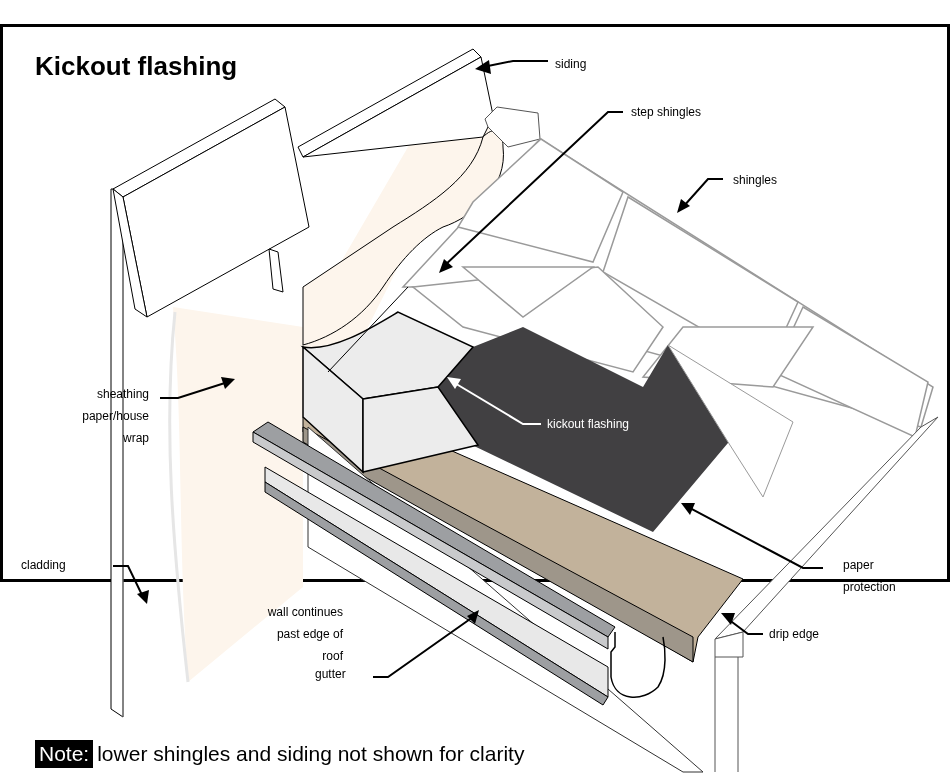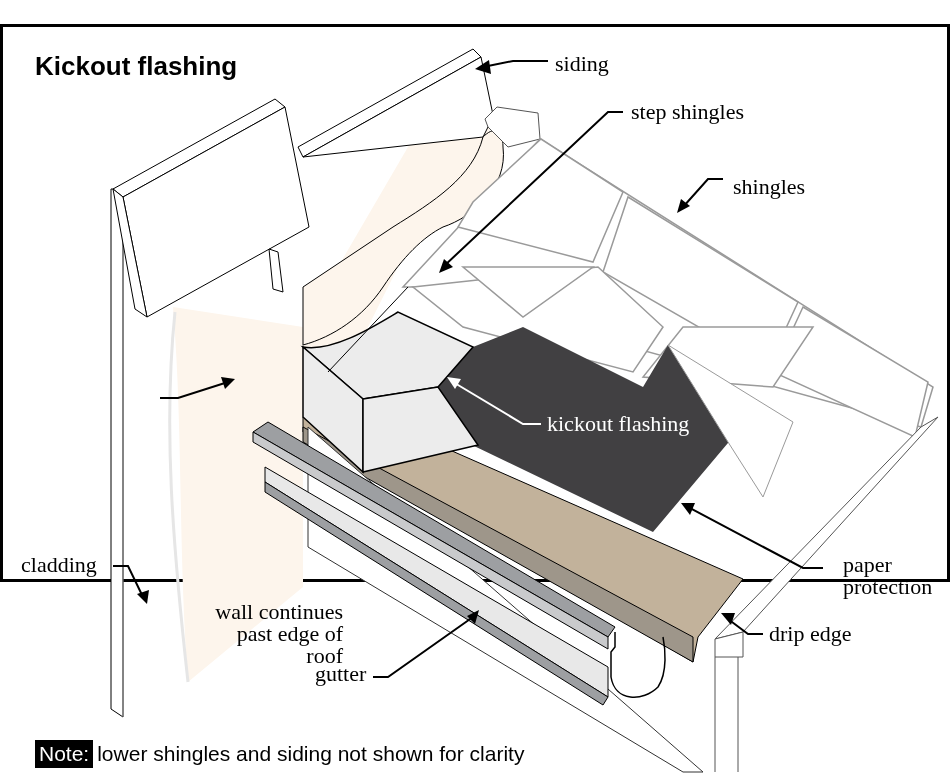--- a/index.html
+++ b/index.html
@@ -1,19 +1,19 @@
 <!DOCTYPE html>
 <html><head>
 <meta charset="utf-8">
 <style>
   html, body { margin: 0; padding: 0; background: #ffffff; }
   body { width: 950px; height: 784px; position: relative; overflow: hidden; font-family: "Liberation Sans", sans-serif; }
   #frame { position: absolute; left: 0; top: 0; width: 950px; height: 558px; box-sizing: border-box; border: 3px solid #000; background: #fff; margin-top: 24px; }
   svg { position: absolute; left: 0; top: 0; }
-  .lbl { position: absolute; font-size: 22px; color: #000; line-height: 22px; white-space: nowrap; font-family: Liberation Serif, serif; }
+  .lbl { position: absolute; font-size: 12px; color: #000; line-height: 22px; white-space: nowrap; }
   .lbl.right { text-align: right; }
   .lbl.center { text-align: right; }
   #title { position: absolute; left: 32px; top: 24px; font-size: 26px; font-weight: bold; color: #000; }
   #note { position: absolute; left: 32px; top: 713px; font-size: 21px; display: flex; align-items: center; }
   #note-tag { background: #000; color: #fff; padding: 2px 4px; margin-right: 4px; }
 </style>
 </head>
 <body>
 
 <div id="frame">
@@ -103,22 +103,27 @@
     <polygon points="678,476 692,476 687,488"></polygon>
     <polygon points="718,586 732,586 728,598"></polygon>
   </g>
   <polygon points="444,350 458,352 452,362" fill="#fff"></polygon>
 </svg>
 
 <div id="title">Kickout flashing</div>
 
 <div class="lbl" style="left:552px;top:26px;">siding</div>
 <div class="lbl" style="left:628px;top:74px;">step shingles</div>
-<div class="lbl" style="left:730px;top:149px;">shingles</div>
+<div class="lbl" style="left:730px;top:142px;">shingles</div>
 
+<div class="lbl right" style="left:40px;top:356px;width:106px;">
+  <div>sheathing</div>
+  <div>paper/house</div>
+  <div>wrap</div>
+</div>
 
 <div class="lbl" style="left:544px;top:386px;color:#fff;">kickout flashing</div>
 <div class="lbl" style="left:18px;top:527px;">cladding</div>
 
 <div class="lbl center" style="left:196px;top:574px;width:144px;">
   <div>wall continues</div>
   <div>past edge of</div>
   <div>roof</div>
 </div>
 

